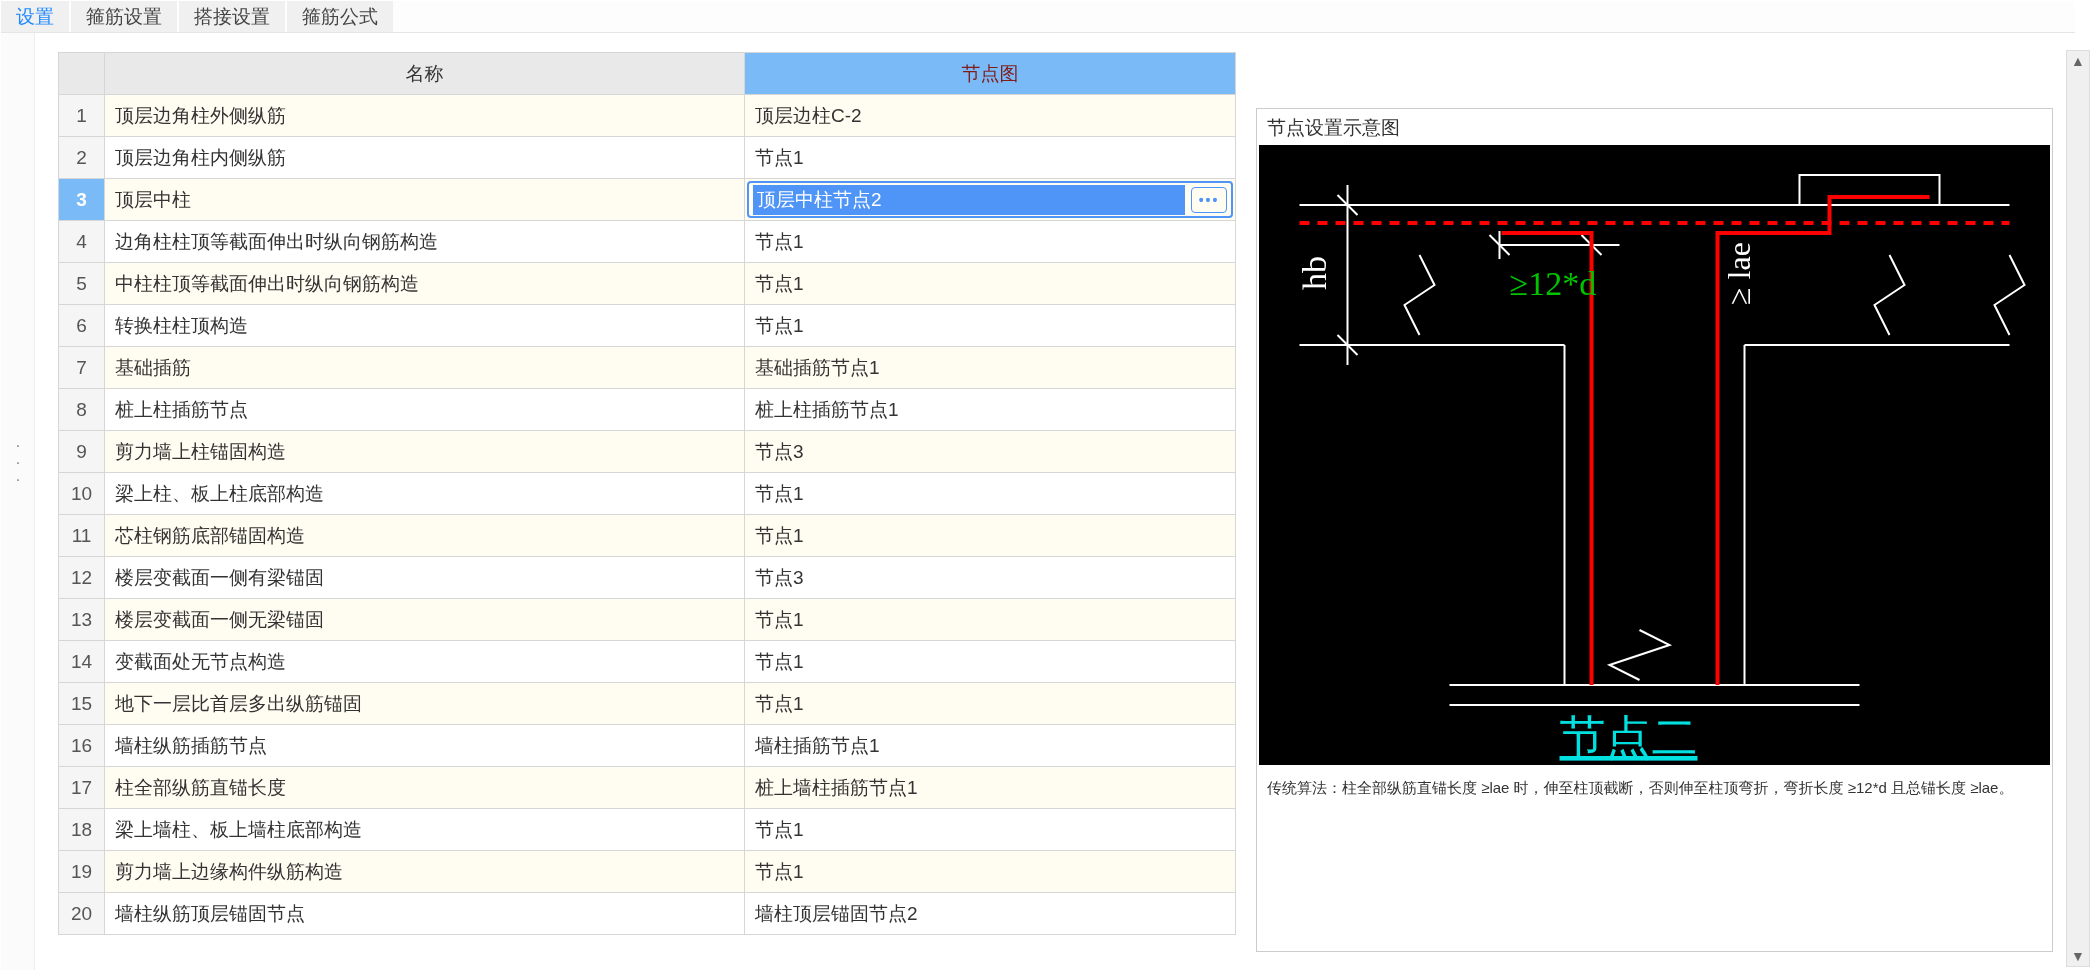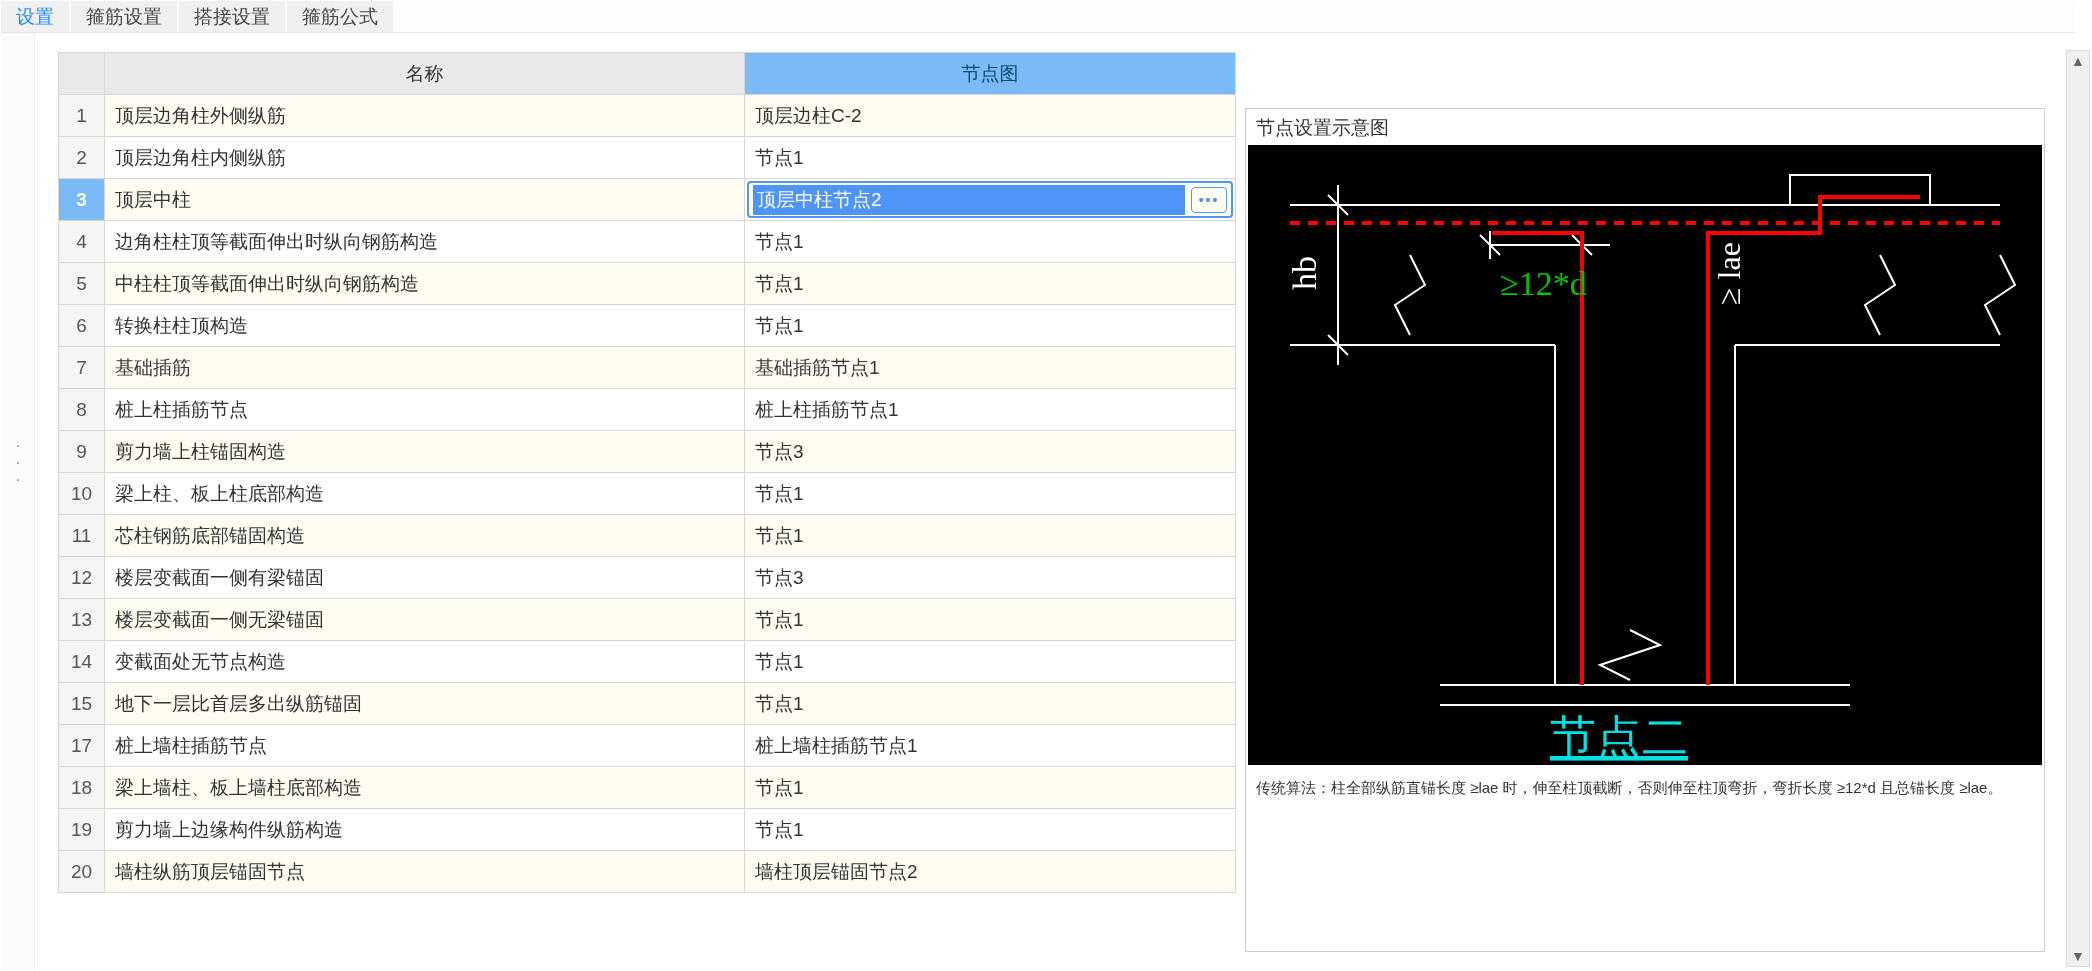--- a/index.html
+++ b/index.html
@@ -13,26 +13,26 @@
   .tabbar .tab{padding:4px 14px 4px 14px;font-size:19px;color:#444;border:1px solid transparent;cursor:default;display:flex;align-items:center}
   .tabbar .tab.partial{color:#1e88ff}
   .tabbar .tab+.tab{margin-left:2px}
   .tabbar .tab{background:#f0f0f0}
 
   
   .left-gutter{width:34px;background:#fbfbfb;border-right:1px solid #eee;display:flex;flex-direction:column;align-items:center;gap:60px;padding-top:20px;color:#888;font-size:16px}
   .left-gutter div{writing-mode:vertical-rl;text-orientation:upright}
 
   
-  .main{flex:1;display:flex;gap:8px;padding:18px 22px;min-width:0}
+  .main{flex:1;display:flex;gap:19px;padding:18px 22px;min-width:0}
   .table-wrap{width:1180px;border:1px solid transparent}
   .tbl{border-collapse:collapse;width:100%;table-layout:fixed}
   .tbl th,.tbl td{border:1px solid #d6d6d6;font-size:19px;padding:6px 10px;height:42px;overflow:hidden;white-space:nowrap;text-overflow:ellipsis}
   .tbl th{background:#e9e9e9;font-weight:400;text-align:center}
-  .tbl th.sel{background:#7abaf7;color:#0c4a6e}
+  .tbl th.sel{background:#7abaf7;color:#7f1d1d}
   .tbl .idx{width:46px;text-align:center;background:#f5f5f5;color:#555}
   .tbl tbody tr:nth-child(odd) td:not(.idx):not(.selcell){background:#fffdf2}
   .tbl tbody tr:nth-child(even) td:not(.idx):not(.selcell){background:#ffffff}
   .tbl .name-col{width:640px}
   .tbl tr.active .idx{background:#7abaf7;color:#fff;font-weight:700}
   .tbl tr.active td{background:#fffdf2}
   .tbl td.selcell{background:#fff;padding:2px}
   .cell-edit{display:flex;align-items:center;height:100%;border:2px solid #4f94f7;border-radius:4px;padding:0 4px;gap:6px}
   .cell-edit .txt{flex:1;background:#4f94f7;color:#fff;padding:2px 4px}
   .cell-edit .dots{width:36px;height:26px;border:1px solid #4f94f7;border-radius:4px;display:flex;align-items:center;justify-content:center;color:#4f94f7;font-weight:700;letter-spacing:2px;font-size:14px}
@@ -164,22 +164,27 @@
                 <td class="idx">14</td>
                 <td>变截面处无节点构造</td>
                 <td>节点1</td>
               </tr>
               <tr>
                 <td class="idx">15</td>
                 <td>地下一层比首层多出纵筋锚固</td>
                 <td>节点1</td>
               </tr>
               <tr>
+                <td class="idx">16</td>
+                <td>墙柱纵筋插筋节点</td>
+                <td>墙柱插筋节点1</td>
+              </tr>
+              <tr>
                 <td class="idx">17</td>
-                <td>桩上墙柱插筋节点</td>
+                <td>柱全部纵筋直锚长度</td>
                 <td>桩上墙柱插筋节点1</td>
               </tr>
               <tr>
                 <td class="idx">18</td>
                 <td>梁上墙柱、板上墙柱底部构造</td>
                 <td>节点1</td>
               </tr>
               <tr>
                 <td class="idx">19</td>
                 <td>剪力墙上边缘构件纵筋构造</td>

